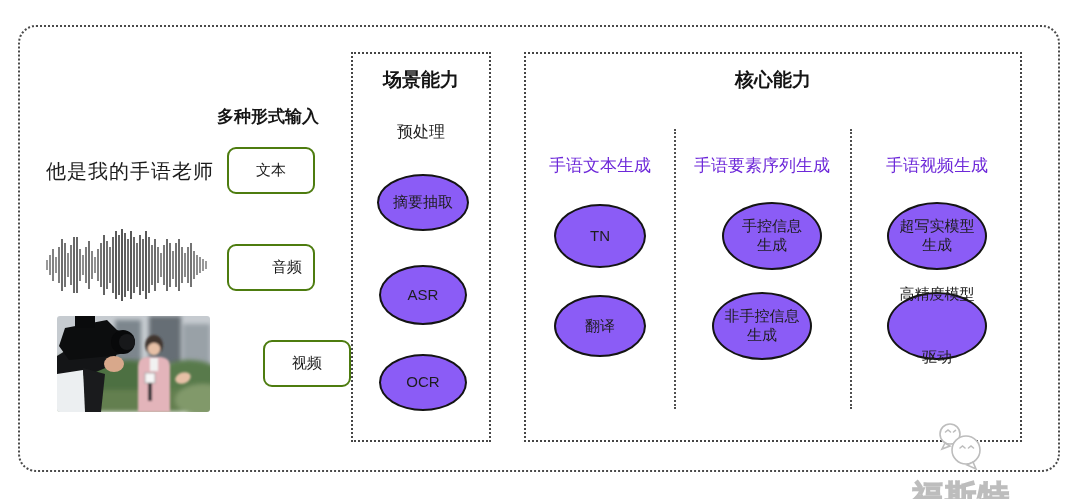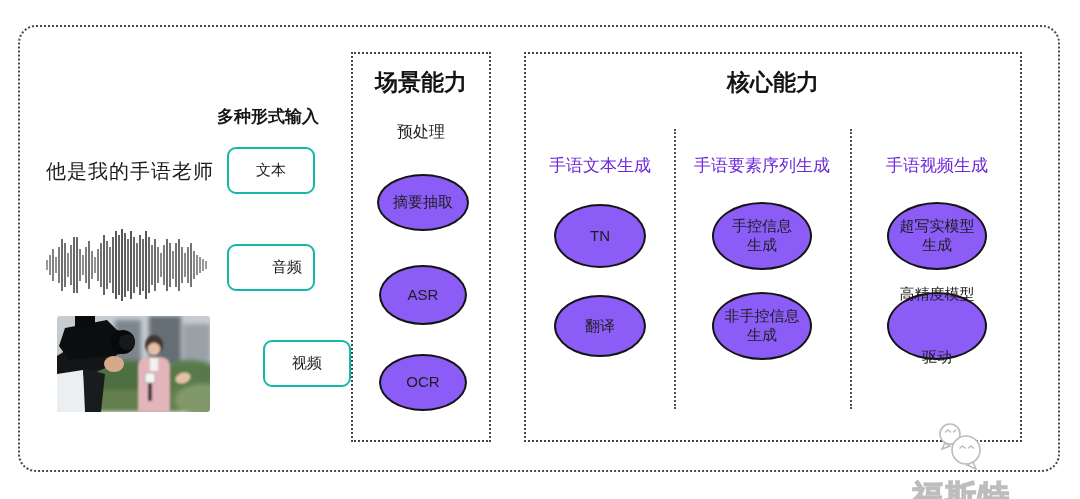--- a/index.html
+++ b/index.html
@@ -4,53 +4,53 @@
 <style>
   html,body{margin:0;padding:0;background:#ffffff;}
   body{font-family:"Liberation Sans","DejaVu Sans",sans-serif;color:#1c1c1c;}
   .canvas{position:relative;width:1080px;height:499px;background:#ffffff;overflow:hidden;}
   .outer-border{position:absolute;left:18px;top:25px;width:1038px;height:443px;
     border:2px dotted #4a4a4a;border-radius:18px;}
   .abs{position:absolute;}
   
   .input-label{left:198px;top:105px;width:140px;text-align:center;font-size:17px;font-weight:bold;color:#161616;}
   .sentence{left:46px;top:158px;width:180px;font-size:20px;color:#1d1d1d;letter-spacing:1px;white-space:nowrap;}
-  .input-box{width:88px;height:47px;border:2px solid #14b8a6;border-radius:9px;
+  .input-box{width:88px;height:47px;border:2px solid #4d7c0f;border-radius:9px;
     display:flex;align-items:center;justify-content:center;font-size:15px;color:#1a1a1a;background:#fff;box-sizing:border-box;}
   .box-text{left:227px;top:147px;}
   .box-audio{left:227px;top:244px;padding-left:32px;}
   .box-video{left:227px;top:340px;margin-left:36px;}
   .waveform{left:44px;top:228px;}
   .photo{left:57px;top:316px;width:153px;height:96px;border-radius:3px;overflow:hidden;}
   
   .section-box{border:2px dotted #454545;background:#fff;box-sizing:border-box;}
   .scene-box{left:351px;top:52px;width:140px;height:390px;}
   .core-box{left:524px;top:52px;width:498px;height:390px;}
-  .section-title{width:100%;text-align:center;font-size:23px;font-weight:bold;color:#141414;}
+  .section-title{width:100%;text-align:center;font-size:19px;font-weight:bold;color:#141414;}
   .scene-title{top:13px;left:0;}
   .scene-sub{top:68px;left:0;width:100%;text-align:center;font-size:16px;color:#202020;}
   .core-title{top:13px;left:0;}
   .divider{border-left:2px dotted #4f4f4f;width:0;top:75px;height:280px;}
   .div-1{left:148px;}
   .div-2{left:324px;}
   .col-header{top:100px;text-align:center;font-size:17px;color:#6d28d9;white-space:nowrap;}
   .col-h1{left:0;width:148px;}
   .col-h2{left:148px;width:176px;}
   .col-h3{left:324px;width:174px;}
   
   .ellipse{border:2.5px solid #141414;border-radius:50%;background:#8b5cf6;
     display:flex;flex-direction:column;align-items:center;justify-content:center;
     font-size:15px;color:#1d1d1d;line-height:1.25;text-align:center;box-sizing:border-box;}
   .ellipse span{display:block;white-space:nowrap;}
   .e-scene1{left:24px;top:120px;width:92px;height:57px;}
   .e-scene2{left:26px;top:211px;width:88px;height:60px;}
   .e-scene3{left:26px;top:300px;width:88px;height:57px;}
   .e-c1r1{left:28px;top:150px;width:92px;height:64px;}
   .e-c1r2{left:28px;top:241px;width:92px;height:62px;}
-  .e-c2r1{left:186px;top:148px;width:100px;height:68px;}
+  .e-c2r1{left:196px;top:148px;width:100px;height:68px;}
   .e-c2r2{left:186px;top:238px;width:100px;height:68px;align-items:center;}
   .e-c3r1{left:361px;top:148px;width:100px;height:68px;}
   .e-c3r2{left:361px;top:238px;width:100px;height:68px;gap:44px;}
   
   .watermark{left:912px;top:420px;display:flex;align-items:center;gap:4px;flex-direction:column;}
   .wm-text{font-size:31px;font-weight:bold;color:#ffffff;
     -webkit-text-stroke:1.4px #bdbdbd;text-shadow:0 0 1px #d6d6d6;letter-spacing:2px;}
 </style>
 </head>
 <body>

